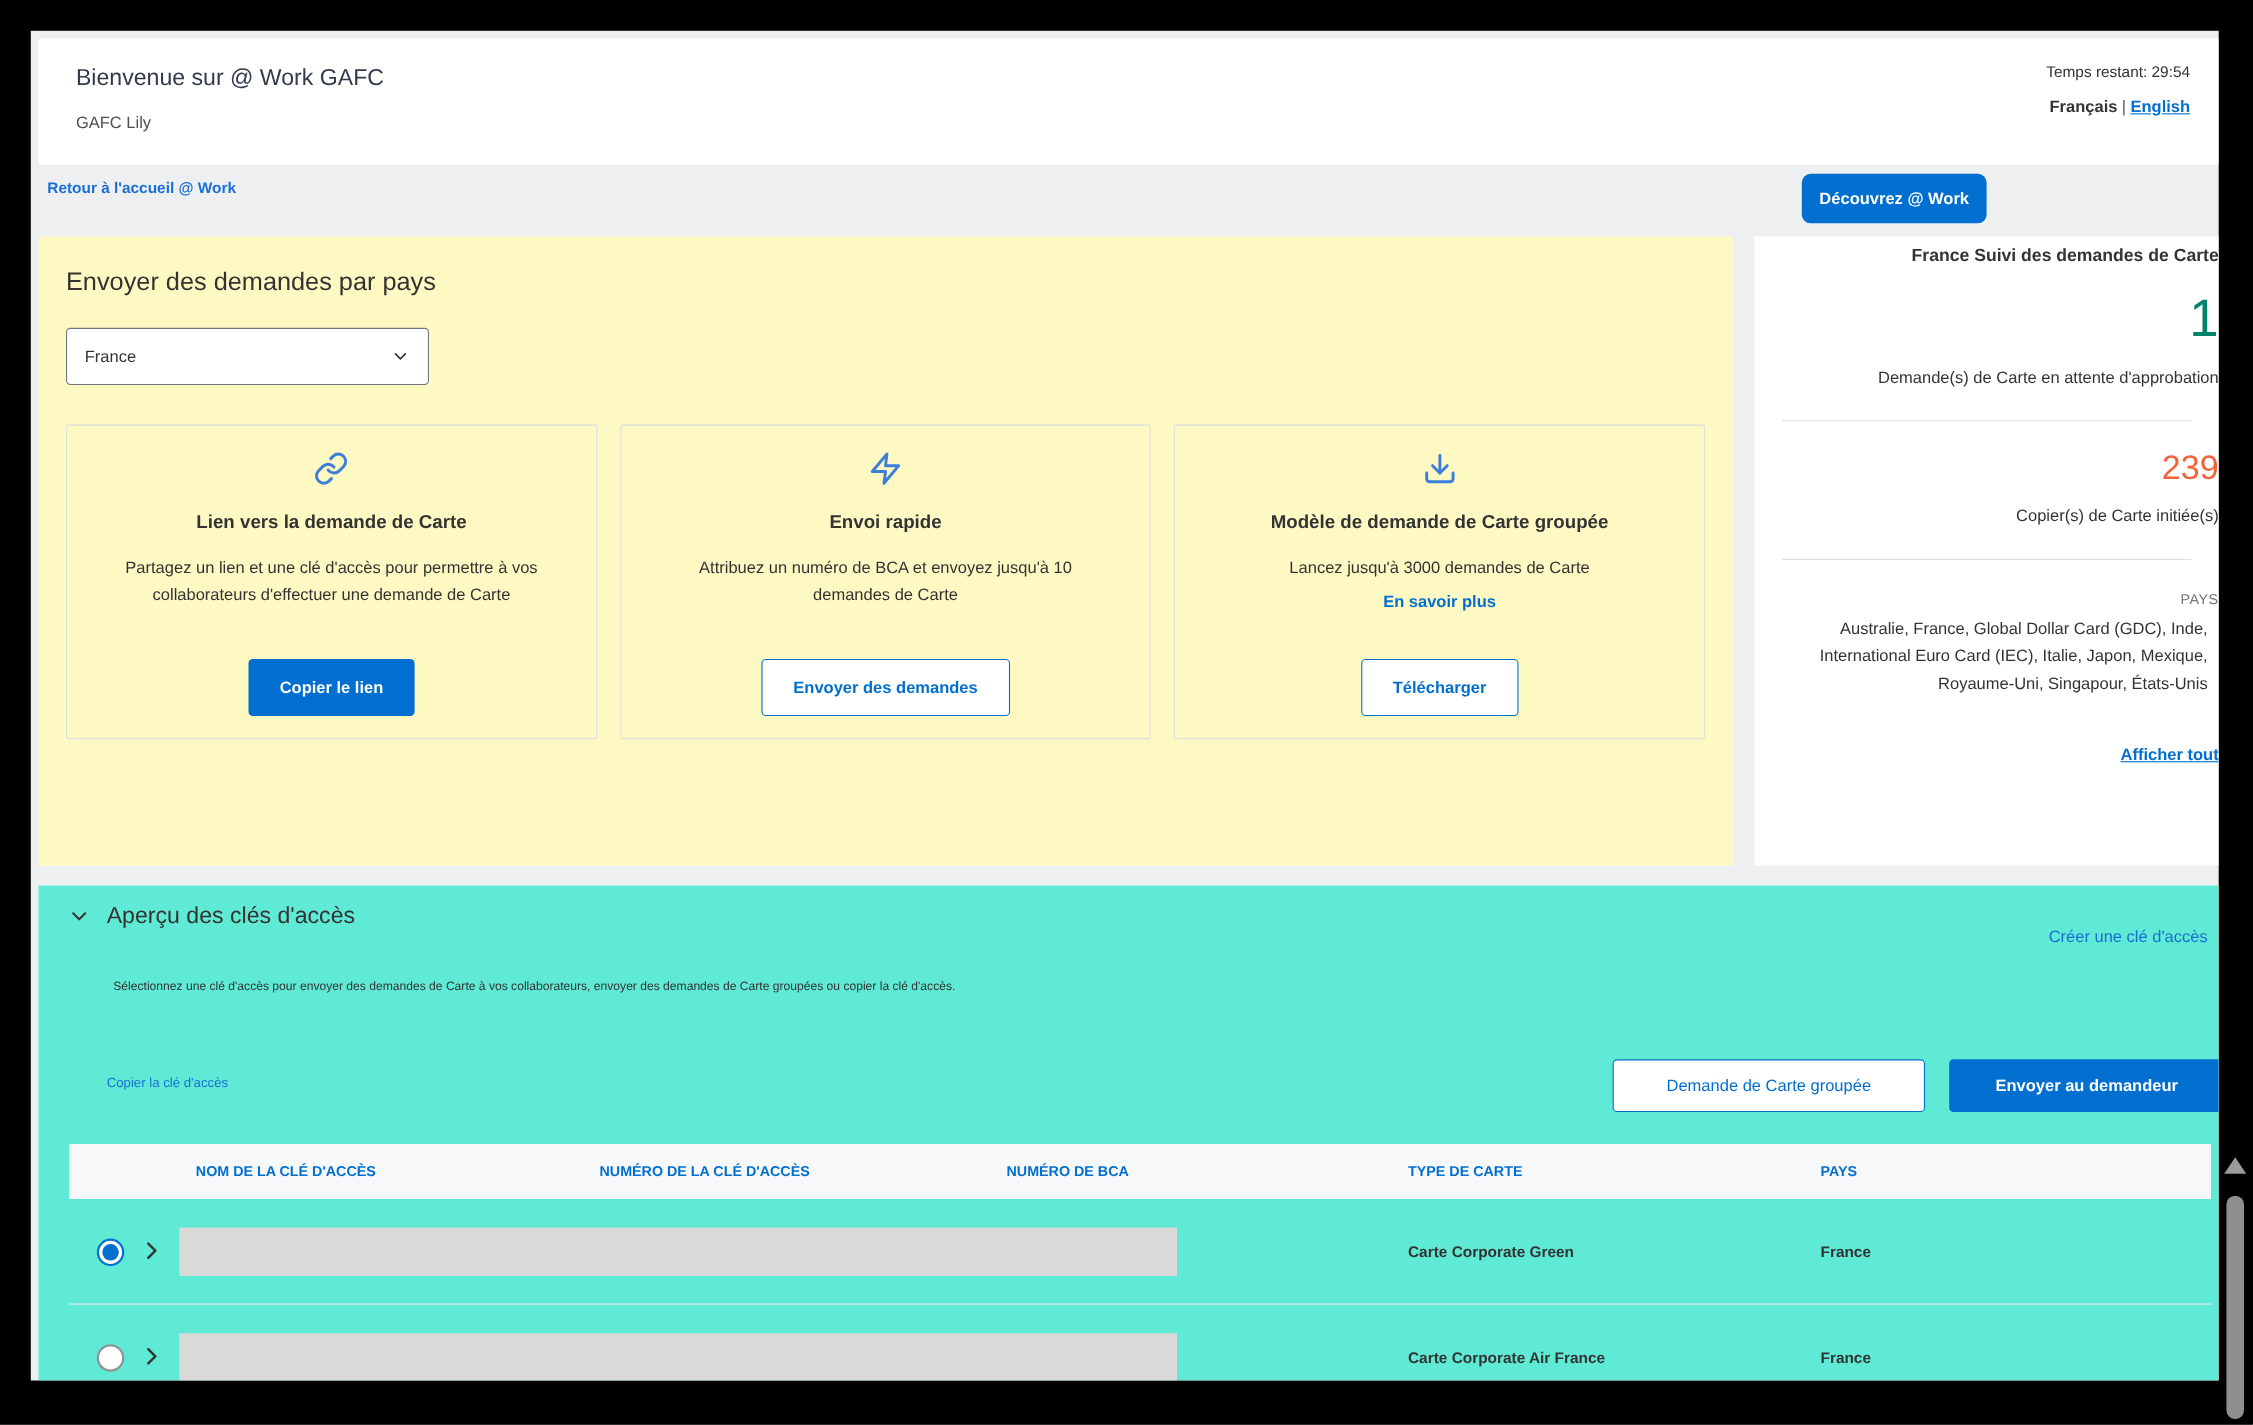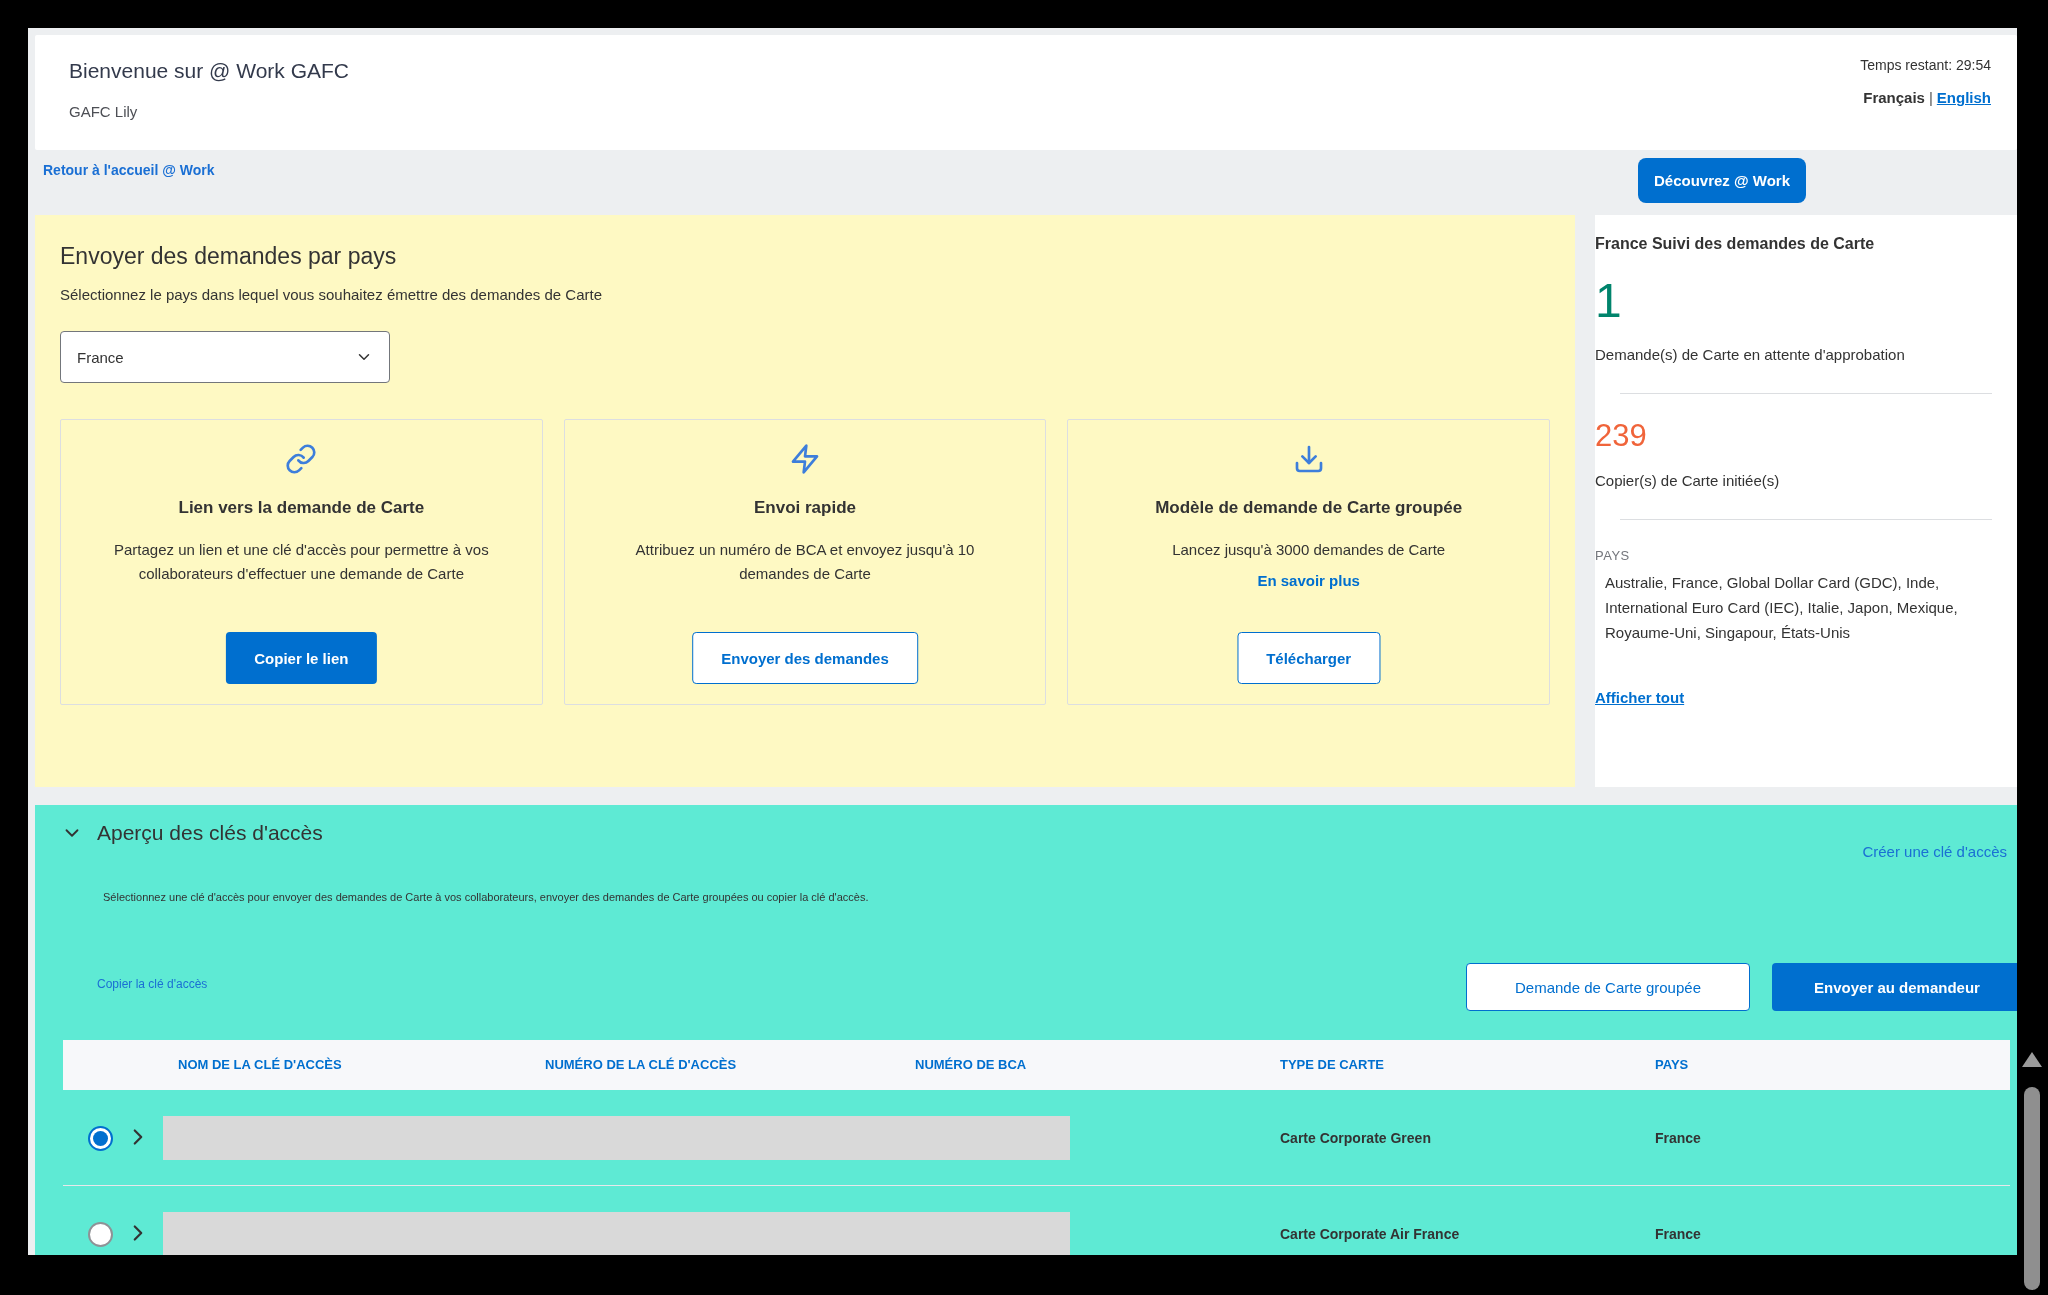--- a/index.html
+++ b/index.html
@@ -34,21 +34,21 @@
   .card-icon{height:34px;display:flex;justify-content:center;align-items:center;}
   .card-title{margin-top:22px;font-size:17px;font-weight:700;color:#333;}
   .card-desc{margin-top:20px;font-size:15px;line-height:1.6;color:#333;}
   .card-learn{display:inline-block;margin-top:10px;font-size:15px;font-weight:700;color:#006fcf;cursor:pointer;}
   .card-btn{position:absolute;left:50%;transform:translateX(-50%);bottom:20px;height:52px;border-radius:4px;
     font-size:15px;font-weight:700;font-family:inherit;cursor:pointer;display:flex;align-items:center;justify-content:center;padding:0 28px;}
   .btn-solid{background:#006fcf;color:#fff;border:none;}
   .btn-outline{background:#fff;color:#006fcf;border:1px solid #006fcf;}
 
   
-  .side-panel{position:absolute;left:1567px;top:187px;width:422px;height:572px;background:#fff;text-align:left;padding-top:20px;}
+  .side-panel{position:absolute;left:1567px;top:187px;width:422px;height:572px;background:#fff;text-align:right;padding-top:9px;}
   .sp-title{font-size:16px;font-weight:700;color:#333;}
   .sp-num-green{margin-top:20px;font-size:48px;color:#00846c;}
   .sp-label{margin-top:18px;font-size:15px;color:#333;}
   .sp-hr{width:372px;border:none;border-top:1px solid #dcdee1;margin:30px auto 0;}
   .sp-num-orange{margin-top:24px;font-size:31px;color:#f0643a;}
   .sp-pays{margin-top:28px;font-size:13px;color:#74767c;letter-spacing:.5px;}
   .sp-countries{margin-top:8px;font-size:15px;line-height:1.65;color:#333;padding:0 10px;}
   .sp-showall{display:inline-block;margin-top:44px;font-size:15px;font-weight:700;color:#006fcf;text-decoration:underline;cursor:pointer;}
 
   
@@ -99,21 +99,20 @@
           <span>Français</span><span class="lang-sep">|</span><span class="lang-alt">English</span>
         </div>
       </div>
     </div>
 
     <a class="back-link">Retour à l'accueil @ Work</a>
     <button class="discover-btn">Découvrez @ Work</button>
 
     <div class="main-panel">
       <div class="mp-title">Envoyer des demandes par pays</div>
-      <div class="mp-sub">Sélectionnez le pays dans lequel vous souhaitez émettre des demandes de Carte</div>
 
       <div class="country-select">
         <span>France</span>
         <svg width="18" height="18" viewBox="0 0 24 24" fill="none" stroke="#333" stroke-width="2" stroke-linecap="round" stroke-linejoin="round">
             <polyline points="6 9 12 15 18 9"></polyline>
           </svg>
       </div>
 
       <div class="cards-row">
 

